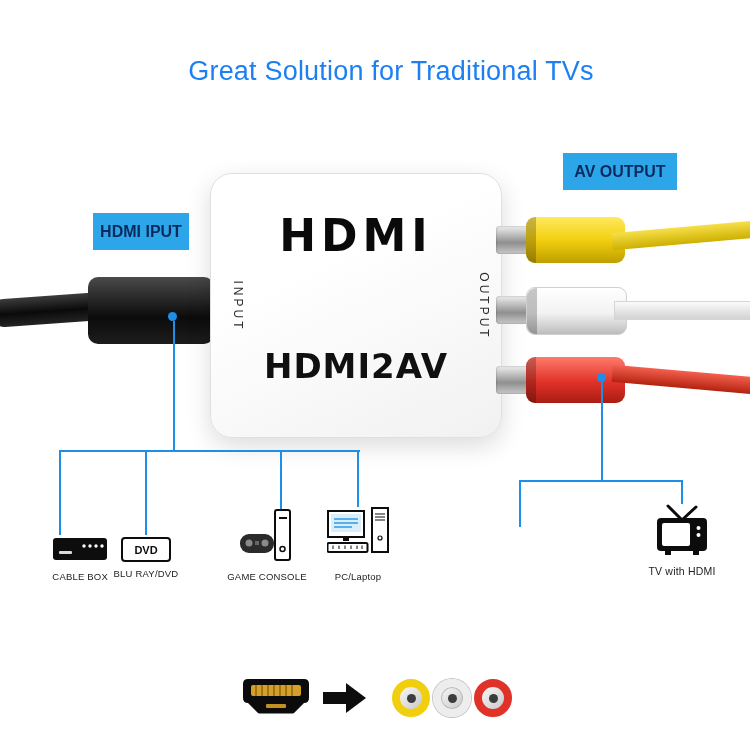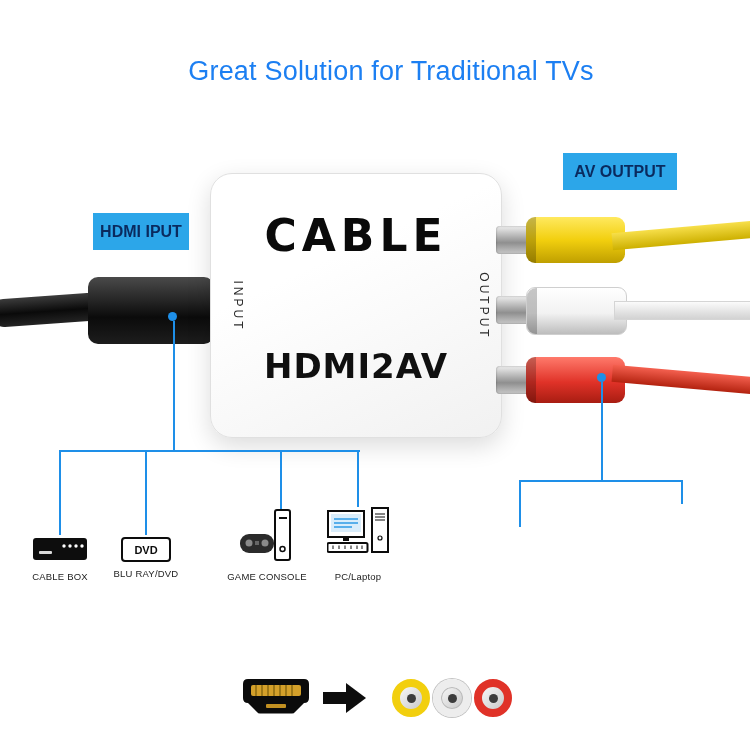--- a/index.html
+++ b/index.html
@@ -64,21 +64,21 @@
   .ln-src-d3{left:280px;top:450px;width:2px;height:59px;}
   .ln-src-d4{left:357px;top:450px;width:2px;height:57px;}
   .ln-av-v{left:601px;top:382px;width:2px;height:98px;}
   .ln-out-h{left:519px;top:480px;width:164px;height:2px;}
   .ln-out-d1{left:519px;top:480px;width:2px;height:47px;}
   .ln-out-d2{left:681px;top:480px;width:2px;height:24px;}
 
   
   .device{position:absolute;width:96px;text-align:center;}
   .device .label{display:block;margin-top:6px;font-size:9.5px;color:#222;letter-spacing:.2px;}
-  .dev-cable-box{left:12px;top:537px;}
+  .dev-cable-box{left:12px;top:537px;text-align:right;}
   .dev-dvd{left:98px;top:537px;}
   .dev-console{left:219px;top:509px;}
   .dev-pc{left:310px;top:507px;}
   .dev-projector{left:472px;top:527px;}
   .dev-tv{left:634px;top:503px;}
   .dev-projector .label,.dev-tv .label{font-size:10.5px;}
   .dvd-box{display:inline-flex;width:46px;height:21px;border:2px solid #0c0c0c;border-radius:4px;
     background:#fff;align-items:center;justify-content:center;font-weight:700;font-size:11px;color:#0c0c0c;}
 
   
@@ -102,21 +102,21 @@
 
   <h1 class="title">Great Solution for Traditional TVs</h1>
 
   <div class="badge badge-av">AV OUTPUT</div>
   <div class="badge badge-hdmi">HDMI IPUT</div>
 
   <div class="hdmi-cable"></div>
   <div class="hdmi-plug"></div>
 
   <div class="converter">
-    <div class="brand">CABLE</div>
+    <div class="brand">HDMI</div>
     <div class="vtext vtext-in">INPUT</div>
     <div class="vtext vtext-out">OUTPUT</div>
     <div class="model">HDMI2AV</div>
   </div>
 
   <div class="jack jack-1"></div>
   <div class="jack jack-2"></div>
   <div class="jack jack-3"></div>
   <div class="plug plug-yellow"></div>
   <div class="plug plug-white"></div>
@@ -177,20 +177,32 @@
       <rect x="4" y="7" width="30" height="18" fill="#d9edfb"></rect>
       <path d="M7,12 H31 M7,16 H31 M7,20 H25" stroke="#2e9be6" stroke-width="1.4"></path>
       <rect x="16" y="30" width="6" height="4" fill="#0c0c0c"></rect>
       <rect x="0.5" y="36" width="40" height="9" rx="1.5" fill="#fff" stroke="#0c0c0c" stroke-width="2"></rect>
       <path d="M6,38.5 V42 M12,38.5 V42 M18,38.5 V42 M24,38.5 V42 M30,38.5 V42 M35,38.5 V42" stroke="#0c0c0c" stroke-width="1"></path>
     </svg>
     <span class="label">PC/Laptop</span>
   </div>
 
 
+  <div class="device dev-tv">
+    <svg width="54" height="52" viewBox="0 0 54 52">
+      <path d="M27,17 L13,3 M27,17 L41,4" stroke="#0c0c0c" stroke-width="3" stroke-linecap="round"></path>
+      <rect x="2" y="15" width="50" height="33" rx="4" fill="#0c0c0c"></rect>
+      <rect x="7" y="20" width="28" height="23" rx="2" fill="#fff"></rect>
+      <circle cx="43.5" cy="25" r="2" fill="#fff"></circle>
+      <circle cx="43.5" cy="32" r="2" fill="#fff"></circle>
+      <rect x="10" y="48" width="6" height="4" fill="#0c0c0c"></rect>
+      <rect x="38" y="48" width="6" height="4" fill="#0c0c0c"></rect>
+    </svg>
+    <span class="label">TV with HDMI</span>
+  </div>
 
 
   <svg class="hdmi-icon-bottom" width="72" height="42" viewBox="0 0 72 42">
     <path d="M8,3 L64,3 Q69,3 69,8 L69,22 Q69,27 64,27 L55,36 Q54,37.5 52,37.5 L20,37.5 Q18,37.5 17,36 L8,27 Q3,27 3,22 L3,8 Q3,3 8,3 Z" fill="#0b0b0b"></path>
     <rect x="11" y="9" width="50" height="11" rx="2" fill="#d4a02a"></rect>
     <path d="M16,9 V20 M22,9 V20 M28,9 V20 M34,9 V20 M40,9 V20 M46,9 V20 M52,9 V20" stroke="#8a6a10" stroke-width="1.5"></path>
     <rect x="26" y="28" width="20" height="4" rx="1" fill="#c29021"></rect>
   </svg>
 
   <div class="arrow-shaft"></div>

